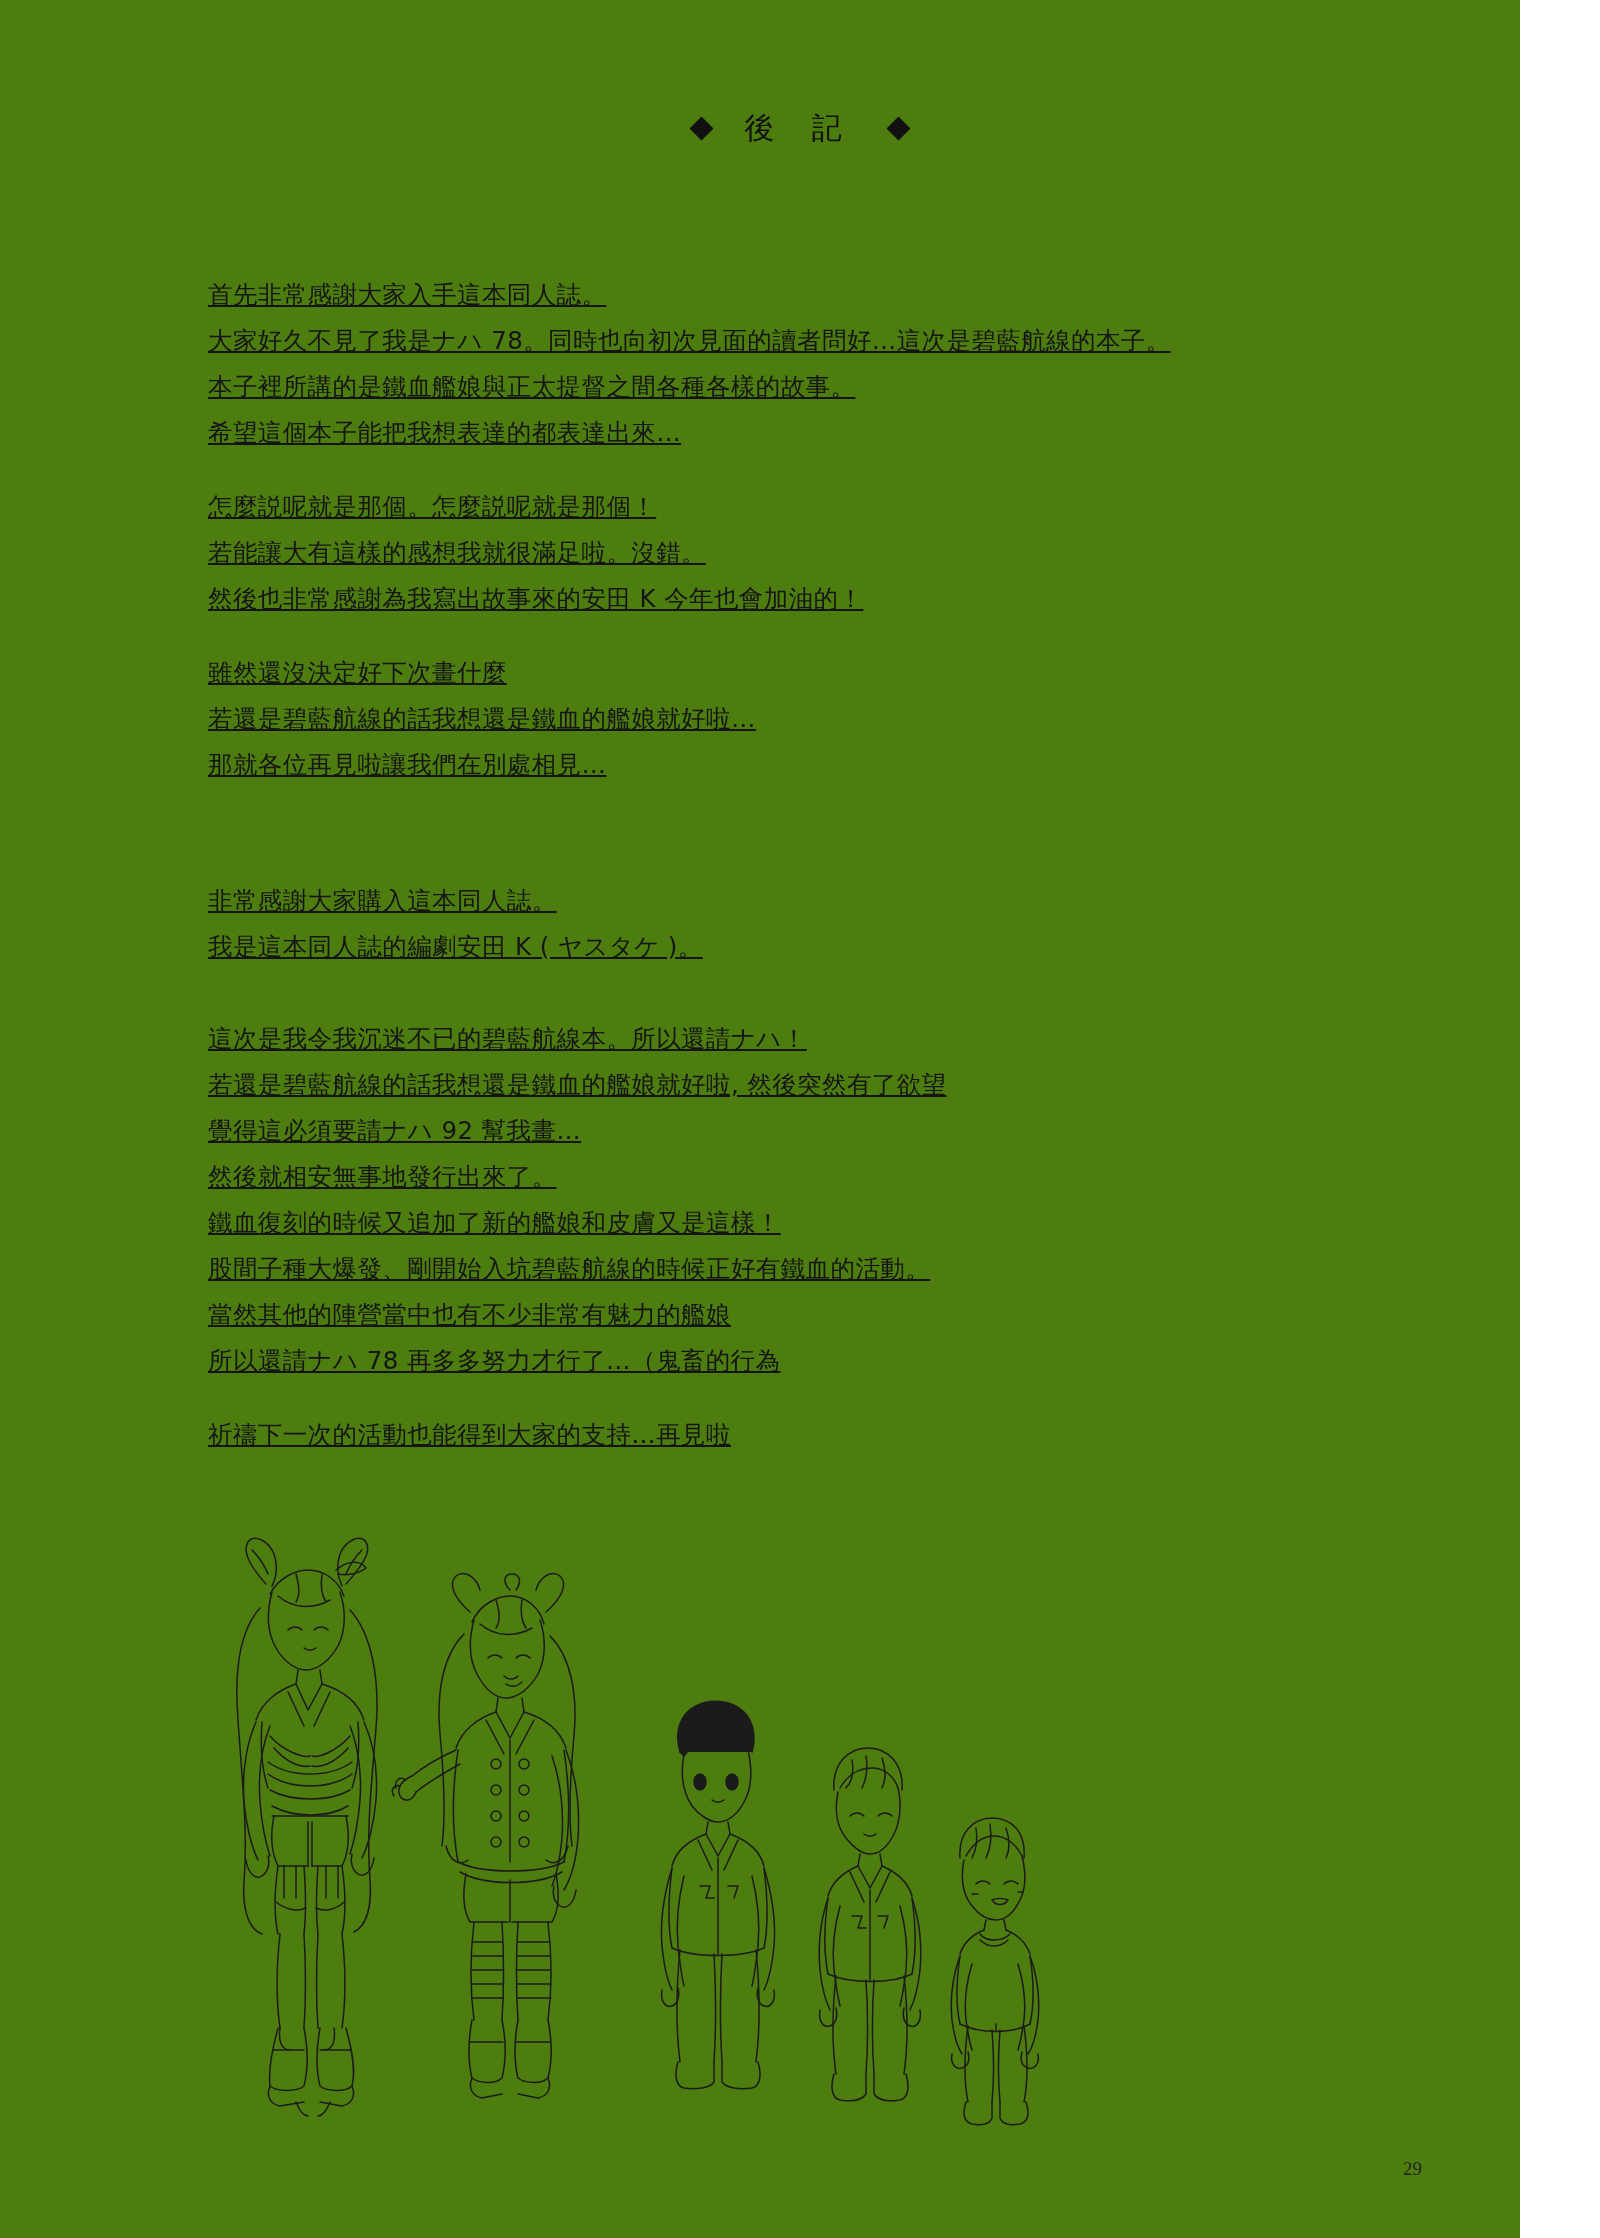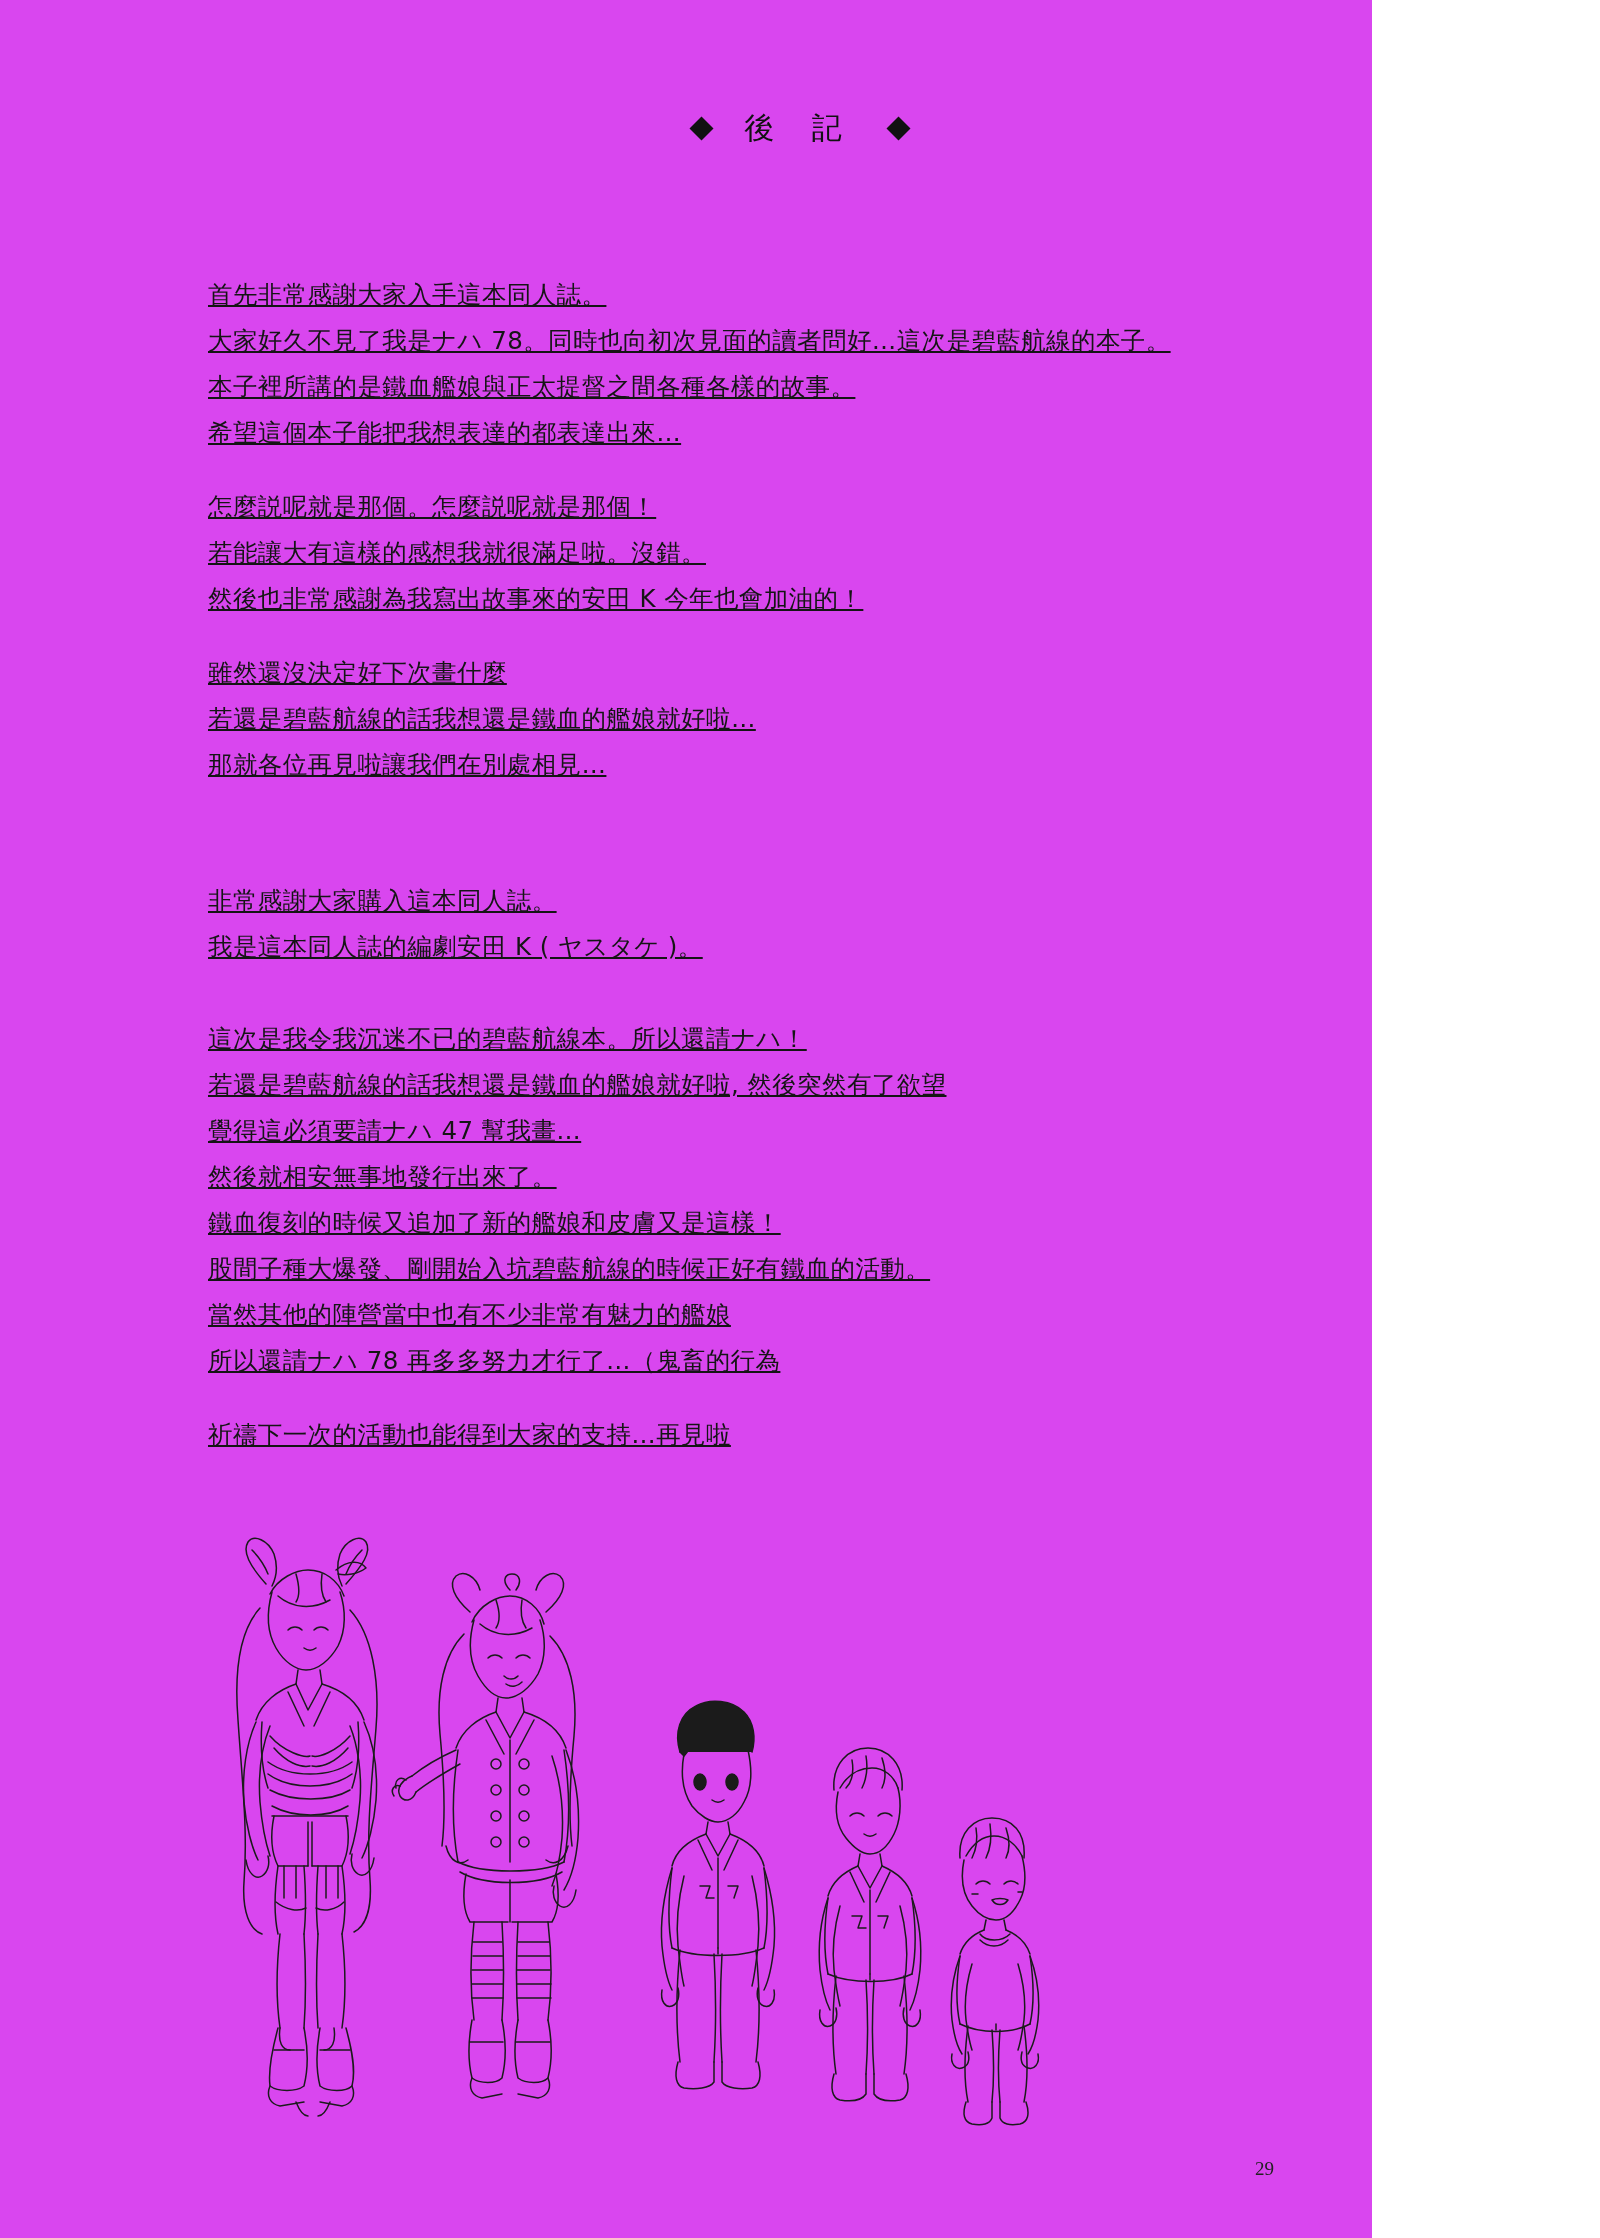--- a/index.html
+++ b/index.html
@@ -2,23 +2,23 @@
 <html><head>
 <meta charset="utf-8">
 <style>
   html, body {
     margin: 0;
     padding: 0;
     background: #ffffff;
   }
   .page {
     position: relative;
-    width: 1372px;
+    width: 1520px;
     height: 2238px;
-    background: #d946ef;
+    background: #4d7c0f;
     overflow: hidden;
     font-family: "Liberation Serif", serif;
     color: #141414;
   }
 
   
   .title-row {
     position: absolute;
     left: 0;
     top: 108px;
@@ -126,21 +126,21 @@
     <div class="para">
       <div class="line">非常感謝大家購入這本同人誌。</div>
       <div class="line">我是這本同人誌的編劇安田 K ( ヤスタケ )。</div>
     </div>
 
     <div class="gap-small"></div>
 
     <div class="para">
       <div class="line">這次是我令我沉迷不已的碧藍航線本。所以還請ナハ！</div>
       <div class="line">若還是碧藍航線的話我想還是鐵血的艦娘就好啦, 然後突然有了欲望</div>
-      <div class="line">覺得這必須要請ナハ 47 幫我畫…</div>
+      <div class="line">覺得這必須要請ナハ 92 幫我畫…</div>
       <div class="line">然後就相安無事地發行出來了。</div>
       <div class="line">鐵血復刻的時候又追加了新的艦娘和皮膚又是這樣！</div>
       <div class="line">股間子種大爆發、剛開始入坑碧藍航線的時候正好有鐵血的活動。</div>
       <div class="line">當然其他的陣營當中也有不少非常有魅力的艦娘</div>
       <div class="line">所以還請ナハ 78 再多多努力才行了…（鬼畜的行為</div>
     </div>
 
     <div class="para">
       <div class="line">祈禱下一次的活動也能得到大家的支持…再見啦</div>
     </div>

